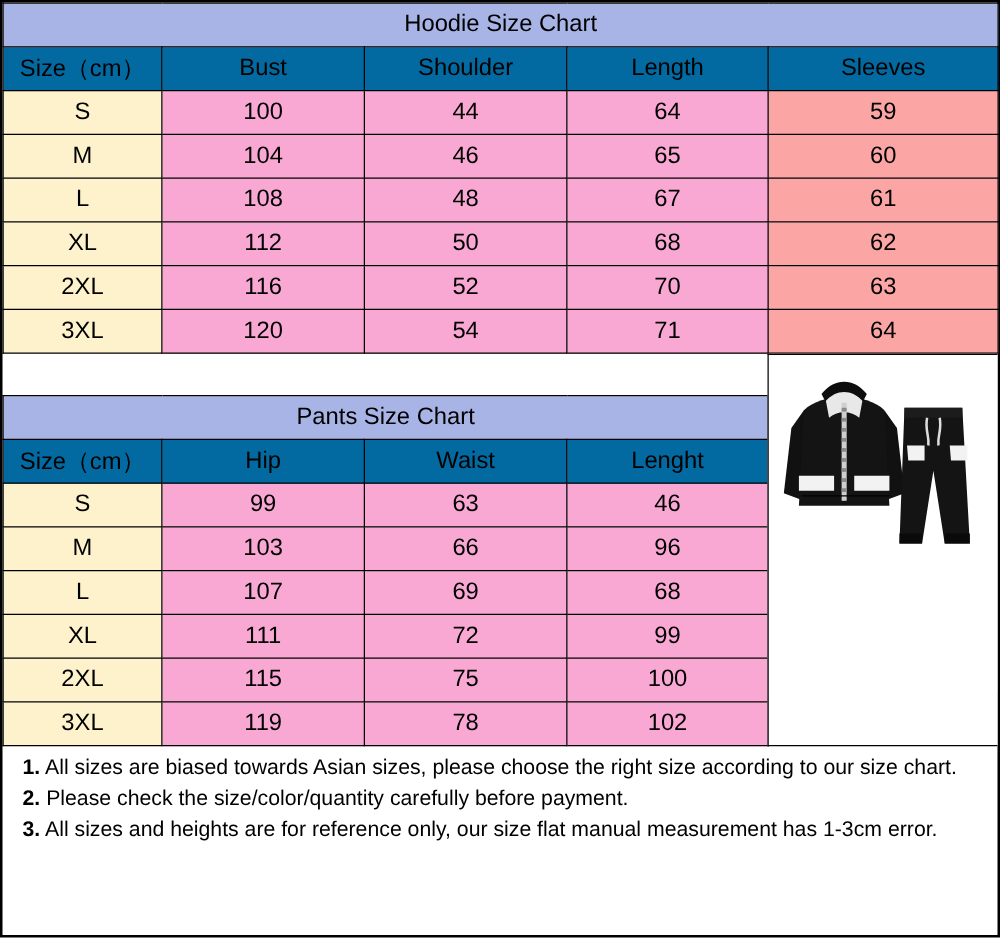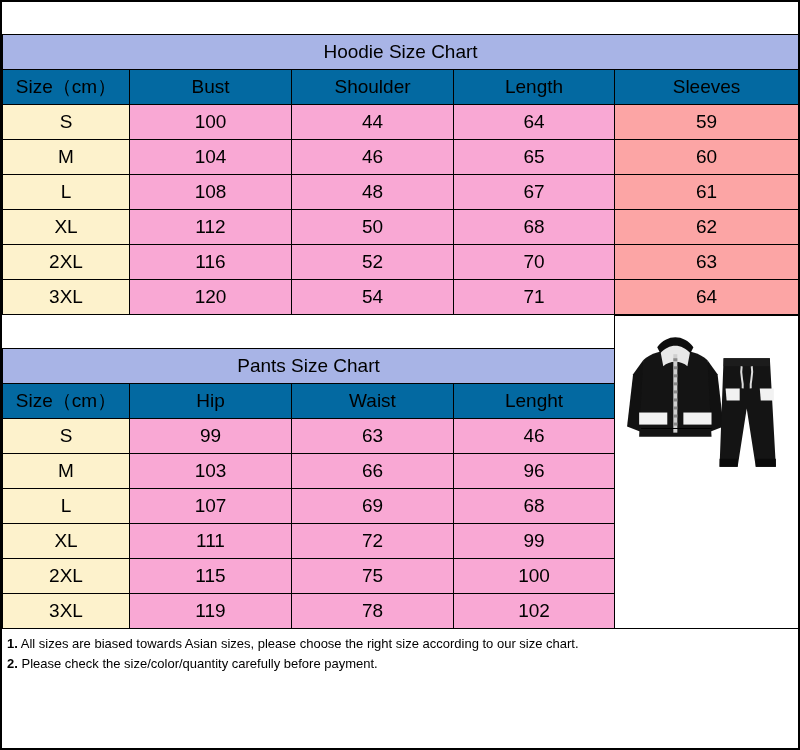--- a/index.html
+++ b/index.html
@@ -17,21 +17,20 @@
   .page {
     position: relative;
     width: 800px;
     height: 750px;
     box-sizing: border-box;
     border: 2px solid #000000;
     background: #ffffff;
   }
   .chart-block {
     position: relative;
-    margin-top: 32px;
   }
   table.sizechart {
     border-collapse: collapse;
     table-layout: fixed;
     width: 100%;
   }
   table.sizechart td {
     border: 1px solid #000000;
     text-align: center;
     vertical-align: middle;
@@ -80,22 +79,22 @@
     background: #ffffff;
     position: relative;
     overflow: hidden;
   }
   
   .prod {
     position: absolute;
     inset: 0;
   }
   .notes {
-    padding: 6px 8px 0 5px;
-    font-size: 13px;
+    padding: 6px 8px 0 16px;
+    font-size: 17px;
     line-height: 1.35;
   }
   .notes p {
     margin: 0 0 2px 0;
   }
   .notes b {
     font-weight: bold;
   }
 </style>
 </head>
@@ -284,15 +283,19 @@
 
   <div class="notes">
     <p>
       <b>1.</b>
       <span>All sizes are biased towards Asian sizes, please choose the right size according to our size chart.</span>
     </p>
     <p>
       <b>2.</b>
       <span>Please check the size/color/quantity carefully before payment.</span>
     </p>
+    <p>
+      <b>3.</b>
+      <span>All sizes and heights are for reference only, our size flat manual measurement has 1-3cm error.</span>
+    </p>
   </div>
 
 </div>
 
 </body></html>

